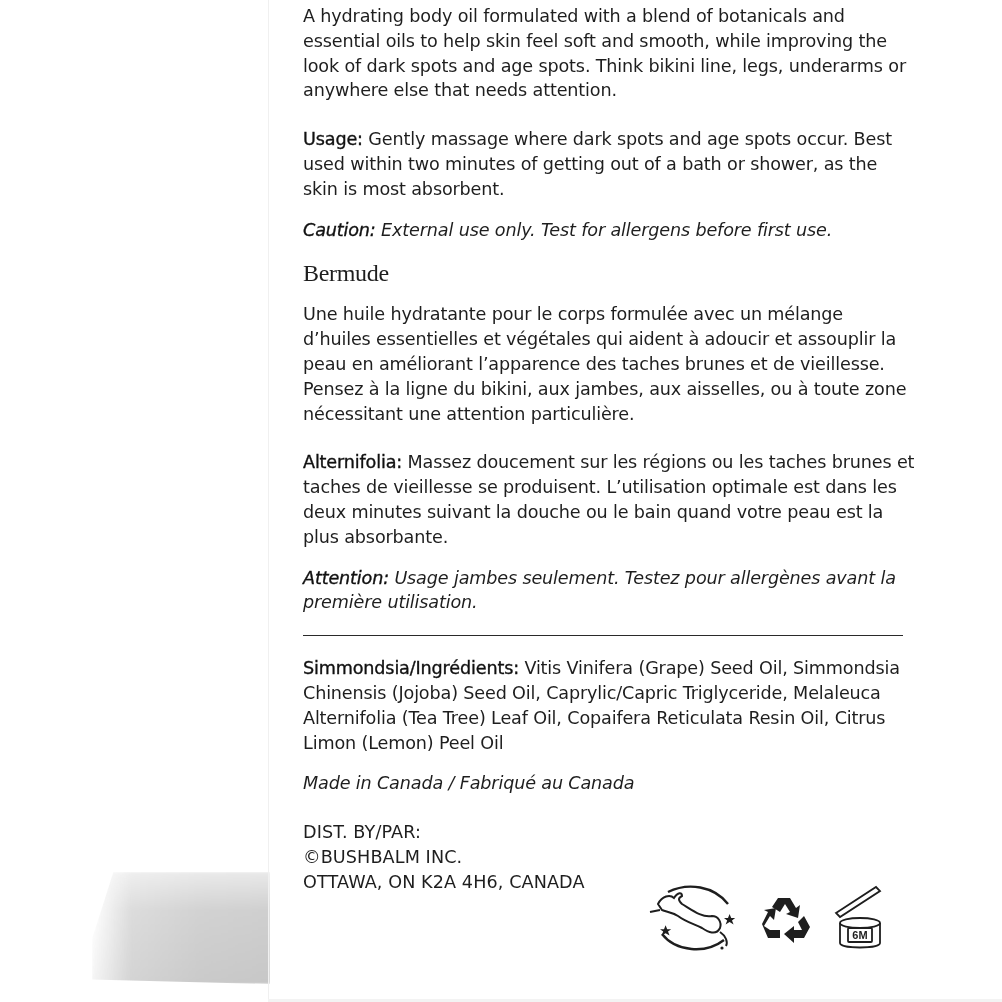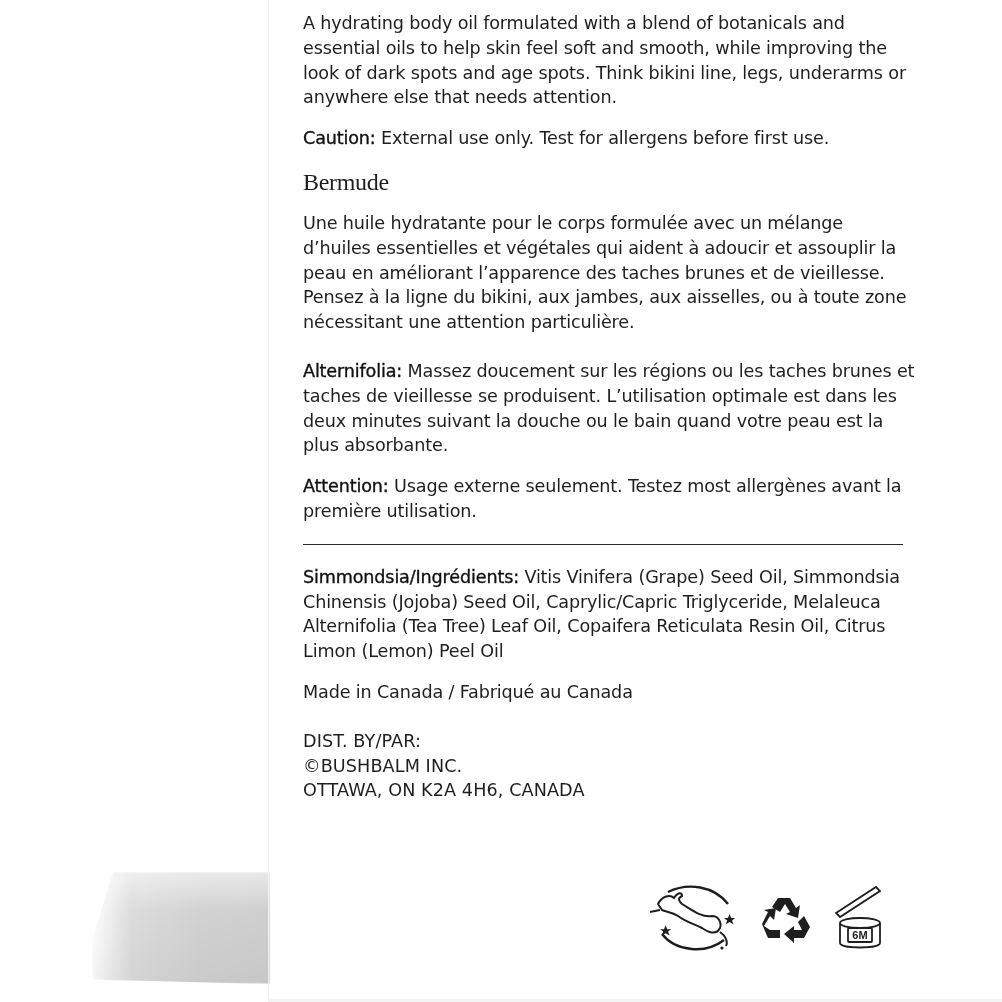--- a/index.html
+++ b/index.html
@@ -20,27 +20,27 @@
     background:linear-gradient(180deg, rgba(255,255,255,0.55) 0%, rgba(255,255,255,0) 35%, rgba(0,0,0,0.04) 100%);
   }
   .panel-edge {
     position:absolute; left:268px; top:0; width:1px; height:1002px;
     background:#f0f0f0;
   }
   .panel-bottom {
     position:absolute; left:268px; top:999px; width:734px; height:3px; background:#f3f3f3;
   }
   .label {
-    position:absolute; left:303px; top:12px; width:612px;
+    position:absolute; left:303px; top:5px; width:612px;
     font-size:17.6px; line-height:24.8px; letter-spacing:-0.15px;
   }
   .label p { margin:0; }
   .label b { font-weight:normal; color:#111; -webkit-text-stroke:0.35px #111; }
   .sp-block { margin-top:24px !important; }
-  .sp-small { margin-top:16px !important; }
+  .sp-small { margin-top:16px !important;font-style:italic; }
   .title-fr {
     font-family:Liberation Serif, serif; font-size:24px; line-height:30px;
     margin-top:16px !important; margin-bottom:14px !important; letter-spacing:-0.3px;
   }
   .rule { height:0; border-top:1.5px solid #2a2a2a; margin:20px 0 20px 0; width:600px; }
   .dist { letter-spacing:0.1px; }
   .icons {
     position:absolute; left:648px; top:882px; width:240px; height:72px;
     display:flex; align-items:center; gap:20px;
   }
@@ -49,30 +49,31 @@
 </head>
 <body>
 
 <div class="gray-shadow"></div>
 <div class="panel-edge"></div>
 <div class="panel-bottom"></div>
 
 <div class="label">
   <p style="margin-top:-1px;">A hydrating body oil formulated with a blend of botanicals and essential oils to help skin feel soft and smooth, while improving the look of dark spots and age spots. Think bikini line, legs, underarms or anywhere else that needs attention.</p>
 
+  <p class="sp-block"><b>Usage:</b><span> Gently massage where dark spots and age spots occur. Best used within two minutes of getting out of a bath or shower, as the skin is most absorbent.</span></p>
 
   <p class="sp-small"><b>Caution:</b><span> External use only. Test for allergens before first use.</span></p>
 
   <p class="title-fr">Bermude</p>
 
   <p>Une huile hydratante pour le corps formulée avec un mélange d’huiles essentielles et végétales qui aident à adoucir et assouplir la peau en améliorant l’apparence des taches brunes et de vieillesse. Pensez à la ligne du bikini, aux jambes, aux aisselles, ou à toute zone nécessitant une attention particulière.</p>
 
   <p class="sp-block"><b>Alternifolia:</b><span> Massez doucement sur les régions ou les taches brunes et taches de vieillesse  se produisent.  L’utilisation optimale est dans les deux minutes suivant la douche ou le bain quand votre peau est la plus absorbante.</span></p>
 
-  <p class="sp-small"><b>Attention:</b><span> Usage externe seulement. Testez most allergènes avant la première utilisation.</span></p>
+  <p class="sp-small"><b>Attention:</b><span> Usage jambes seulement. Testez pour allergènes avant la première utilisation.</span></p>
 
   <div class="rule"></div>
 
   <p><b>Simmondsia/Ingrédients:</b><span> Vitis Vinifera (Grape) Seed Oil, Simmondsia Chinensis (Jojoba) Seed Oil, Caprylic/Capric Triglyceride, Melaleuca Alternifolia (Tea Tree) Leaf Oil, Copaifera Reticulata Resin Oil, Citrus Limon (Lemon) Peel Oil</span></p>
 
   <p class="sp-small">Made in Canada / Fabriqué au Canada</p>
 
   <div class="sp-block dist" style="margin-top:20px;">
     <p>DIST. BY/PAR:</p>
     <p>©BUSHBALM INC.</p>

